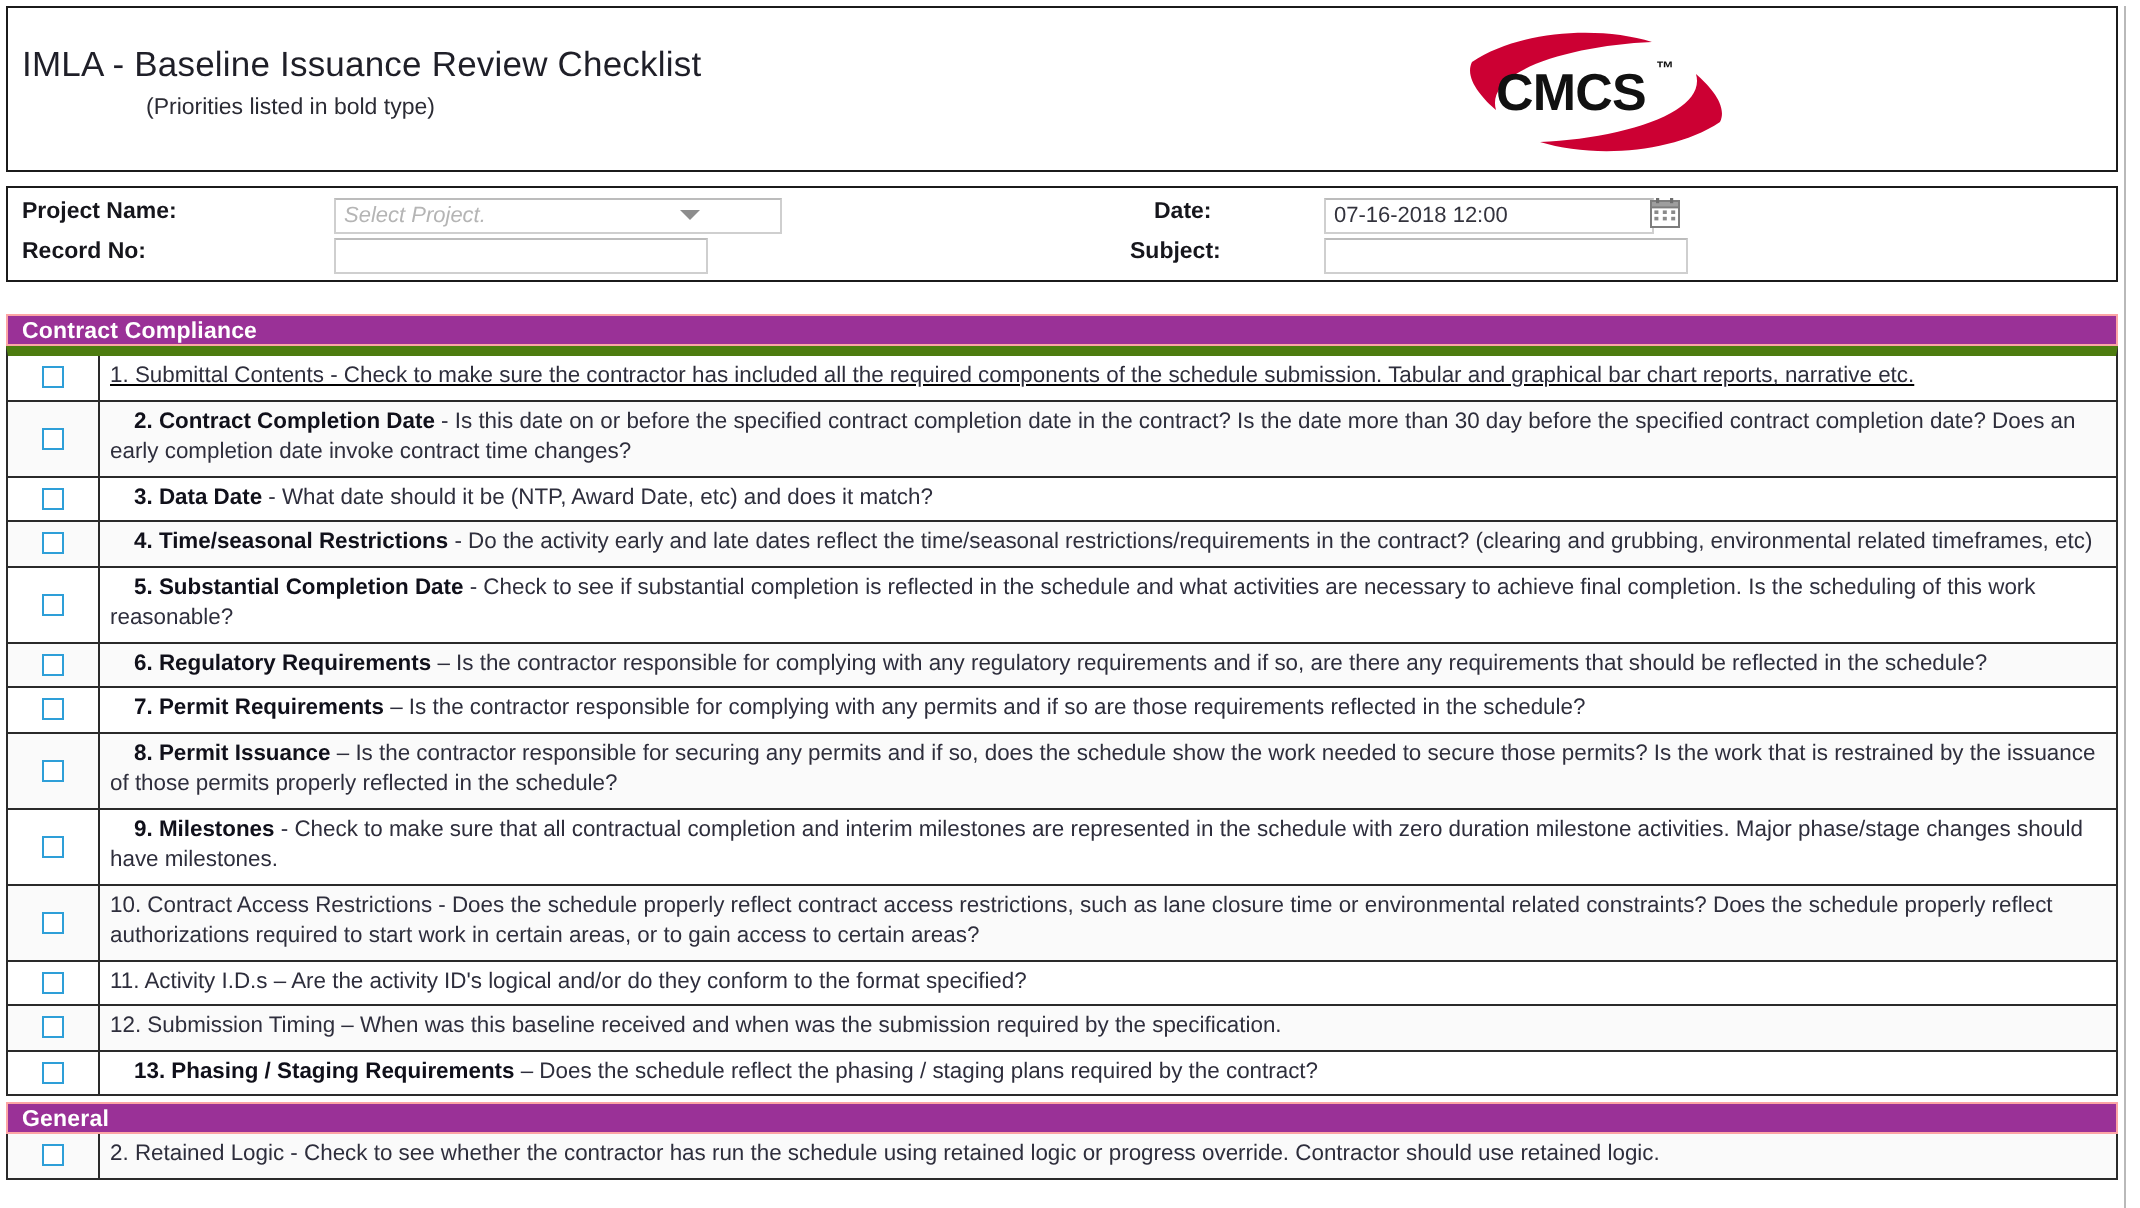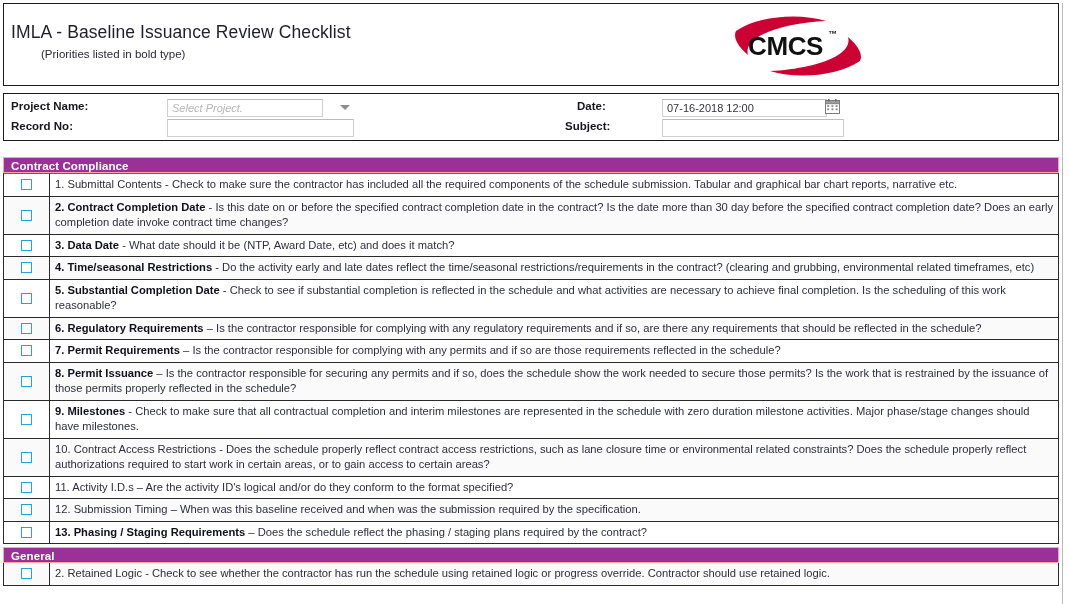--- a/index.html
+++ b/index.html
@@ -40,21 +40,21 @@
     font-size: 17.5px;
     color: #1f1f28;
     letter-spacing: .1px;
     white-space: nowrap;
     font-weight: 400;
   }
   .sub-title {
     font-size: 11.5px;
     color: #2b2b34;
     margin-top: 5px;
-    margin-left: 30px;
+    margin-left: 62px;
     white-space: nowrap;
     font-weight: 400;
   }
   
   #logo {
     position: absolute;
     right: 196px;
     top: 11px;
     width: 128px;
     height: 62px;
@@ -119,21 +119,21 @@
     letter-spacing: .1px;
   }
   .row {
     display: flex;
     box-sizing: border-box;
     border: 1px solid #2a2a2a;
     border-top: none;
     background: #ffffff;
     min-height: 21px;
   }
-  .row.first { border-top: 1px solid #4d7c0f; }
+  .row.first { border-top: 5px solid #4d7c0f; text-decoration: underline; }
   .row.alt { background: #fafafa; }
   .cb-cell {
     flex: 0 0 46px;
     box-sizing: border-box;
     border-right: 1px solid #2a2a2a;
     display: flex;
     align-items: center;
     justify-content: center;
   }
   .cb {
@@ -144,21 +144,21 @@
     background: #ffffff;
   }
   .txt-cell {
     flex: 1 1 auto;
     box-sizing: border-box;
     padding: 3px 4px 3px 5px;
     font-size: 11.2px;
     line-height: 15.5px;
     color: #2e2e3c;
   }
-  .txt-cell b { color: #10101a; font-weight: bold; }
+  .txt-cell b { color: #10101a; font-weight: bold; margin-left: 12px; }
   .spacer { height: 3px; }
   
   #edge-line {
     position: absolute;
     top: 0;
     left: 1062px;
     width: 1px;
     height: 604px;
     background: #b9b9b9;
   }
@@ -186,21 +186,21 @@
         <path d="M126 46 C102 62 62 64 36 56 C62 55 90 49 104 40 C112 35 116 29 114 22 C121 28 130 38 126 46 Z" fill="#cc0033"></path>
         <text x="14" y="40" font-family="Liberation Sans, sans-serif" font-size="26" font-weight="bold" fill="#111111" letter-spacing="-0.4">CMCS</text>
         <text x="94" y="22" font-family="Liberation Sans, sans-serif" font-size="9" font-weight="bold" fill="#111111">™</text>
       </svg>
     </div>
   </div>
 
   <div class="panel" id="form-panel">
 
     <div class="flabel" style="left:7px; top:6px;">Project Name:</div>
-    <div class="finput placeholder" style="left:163px; top:5px; width:156px;">Select Project.</div>
+    <div class="finput placeholder" style="left:163px; top:5px; width:224px;">Select Project.</div>
     <div class="dd-arrow" style="left:336px; top:11px;"></div>
 
     <div class="flabel" style="left:561px; top:6px;padding-left:12px;">Date:</div>
     <div class="finput" style="left:658px; top:5px; width:165px;">07-16-2018 12:00</div>
     <div class="cal-ico" style="left:821px; top:5px;">
       <svg width="15" height="15" viewBox="0 0 15 15" xmlns="http://www.w3.org/2000/svg">
         <rect x="0.5" y="1.5" width="14" height="13" fill="#ffffff" stroke="#7d7d7d"></rect>
         <rect x="0.5" y="1.5" width="14" height="3.2" fill="#9e9e9e" stroke="#7d7d7d"></rect>
         <rect x="3" y="0" width="1.6" height="2.6" fill="#6e6e6e"></rect>
         <rect x="10" y="0" width="1.6" height="2.6" fill="#6e6e6e"></rect>

